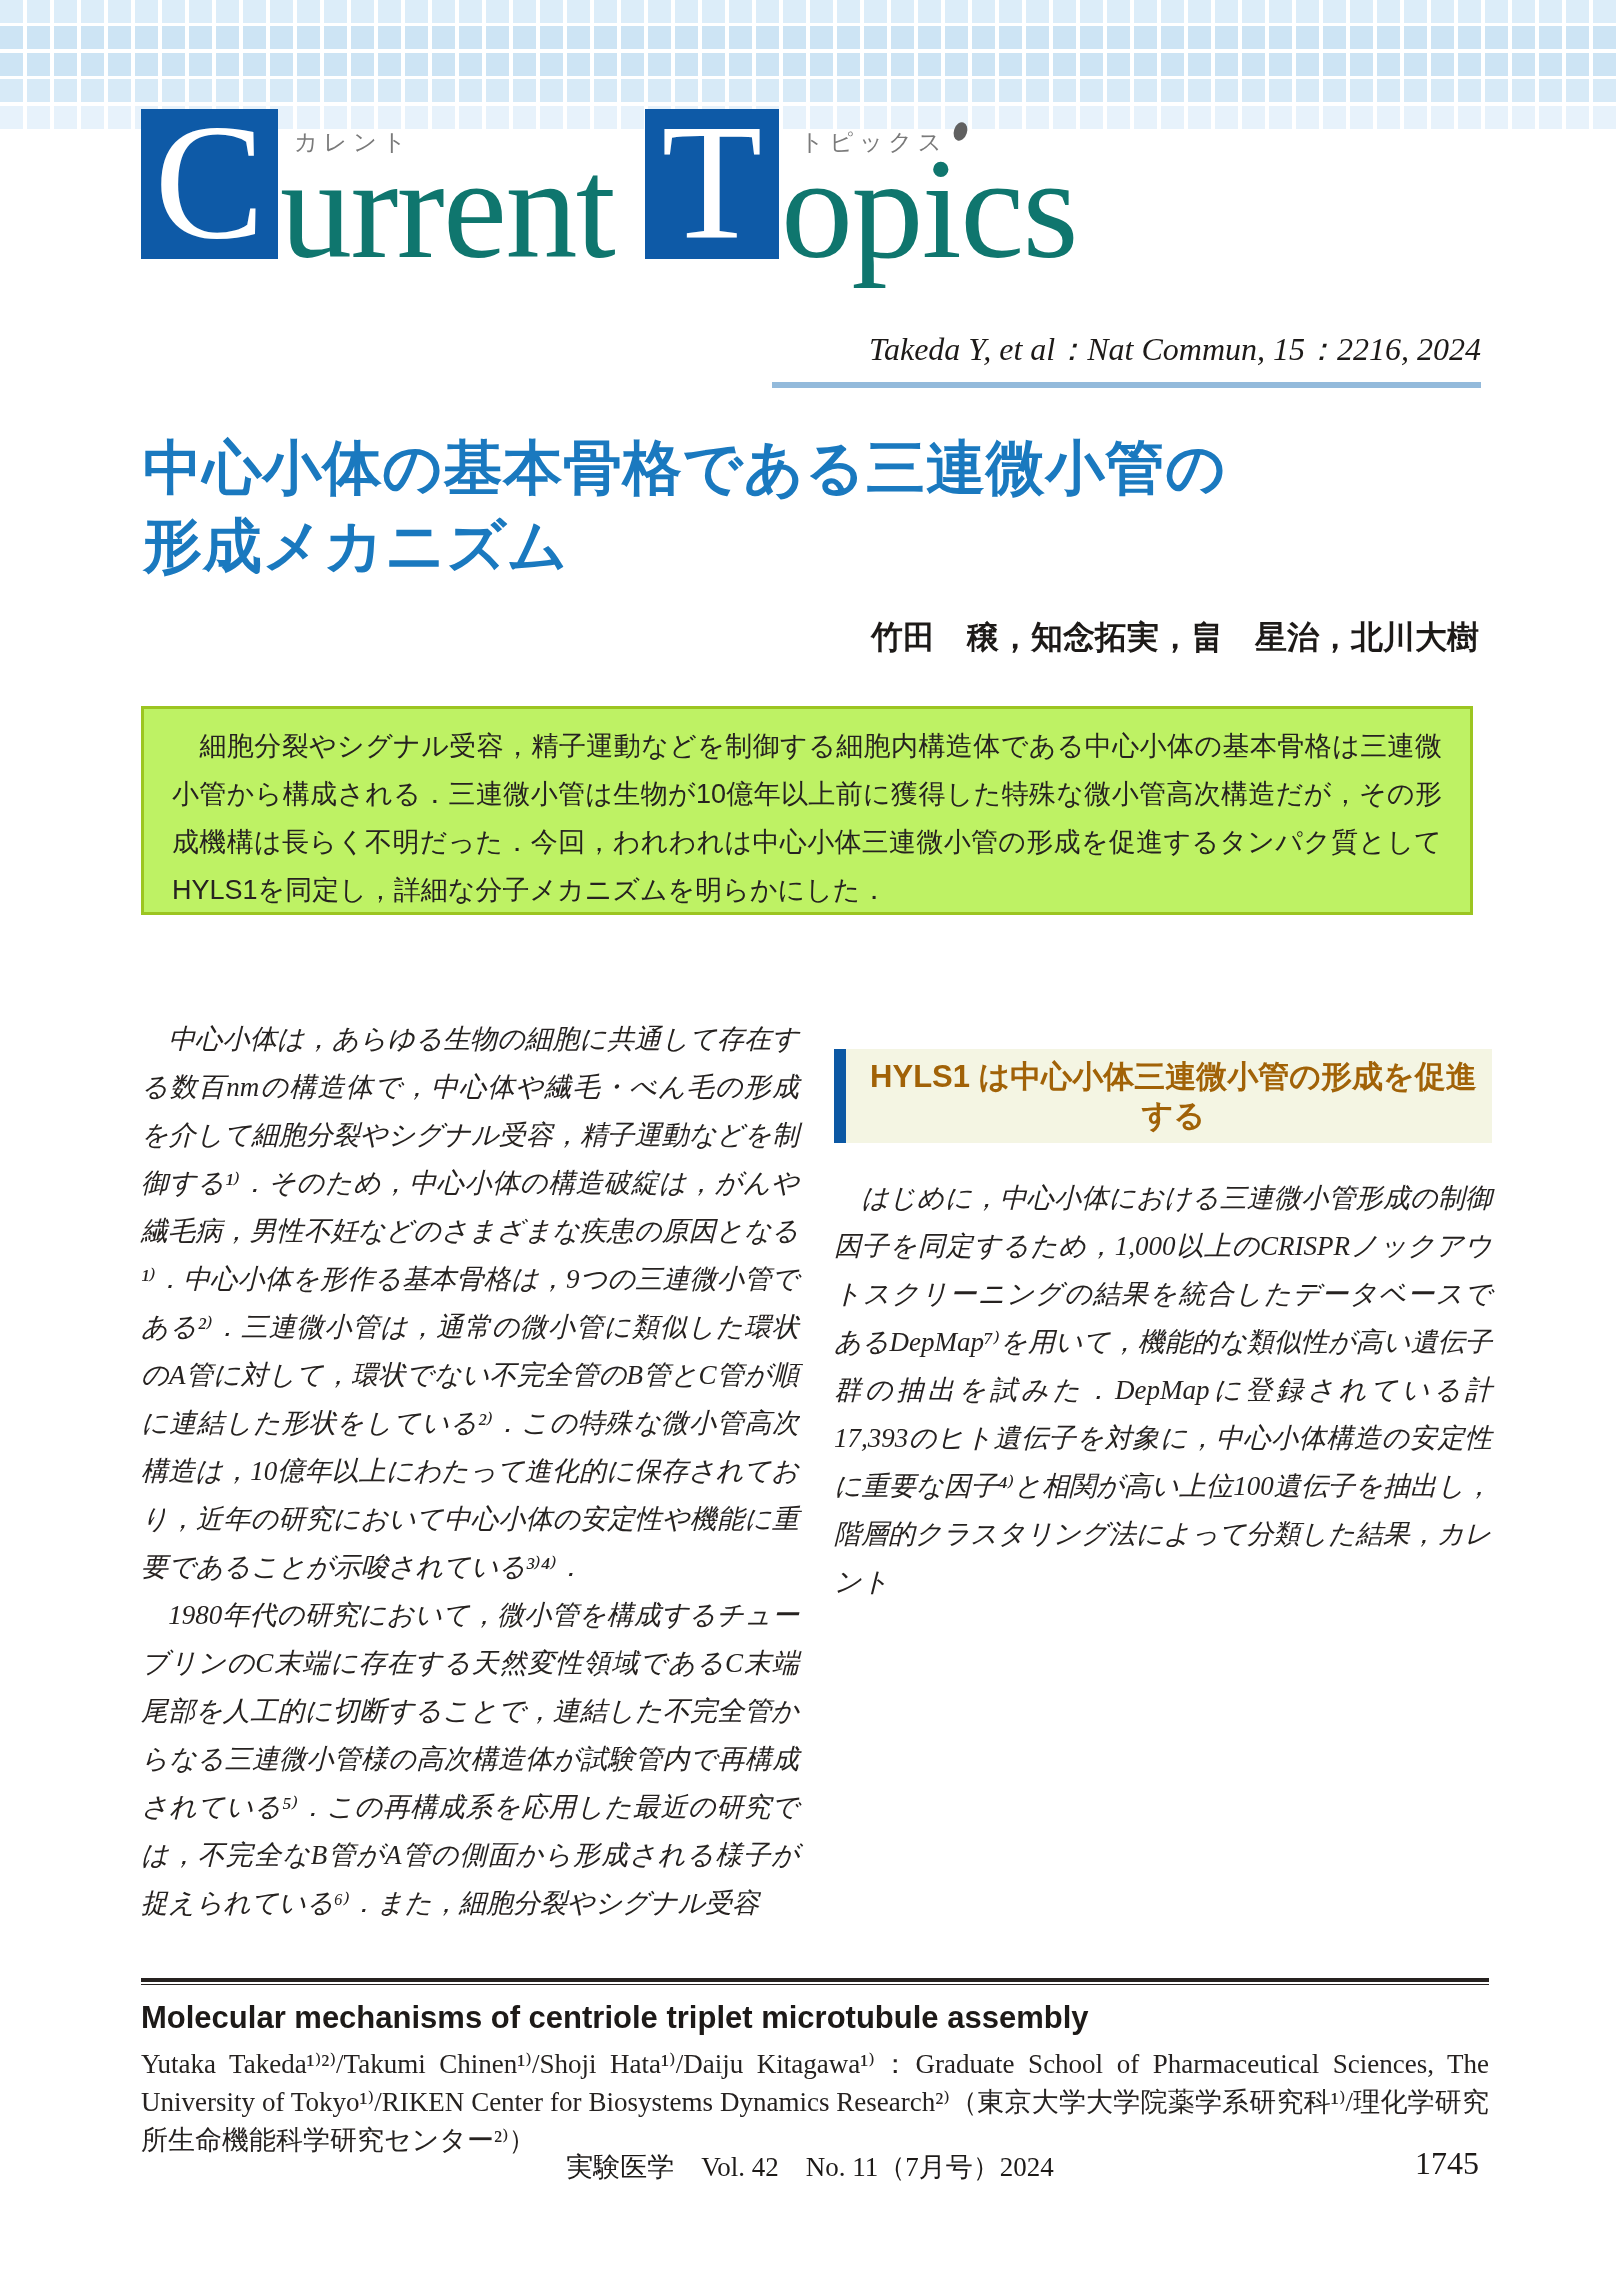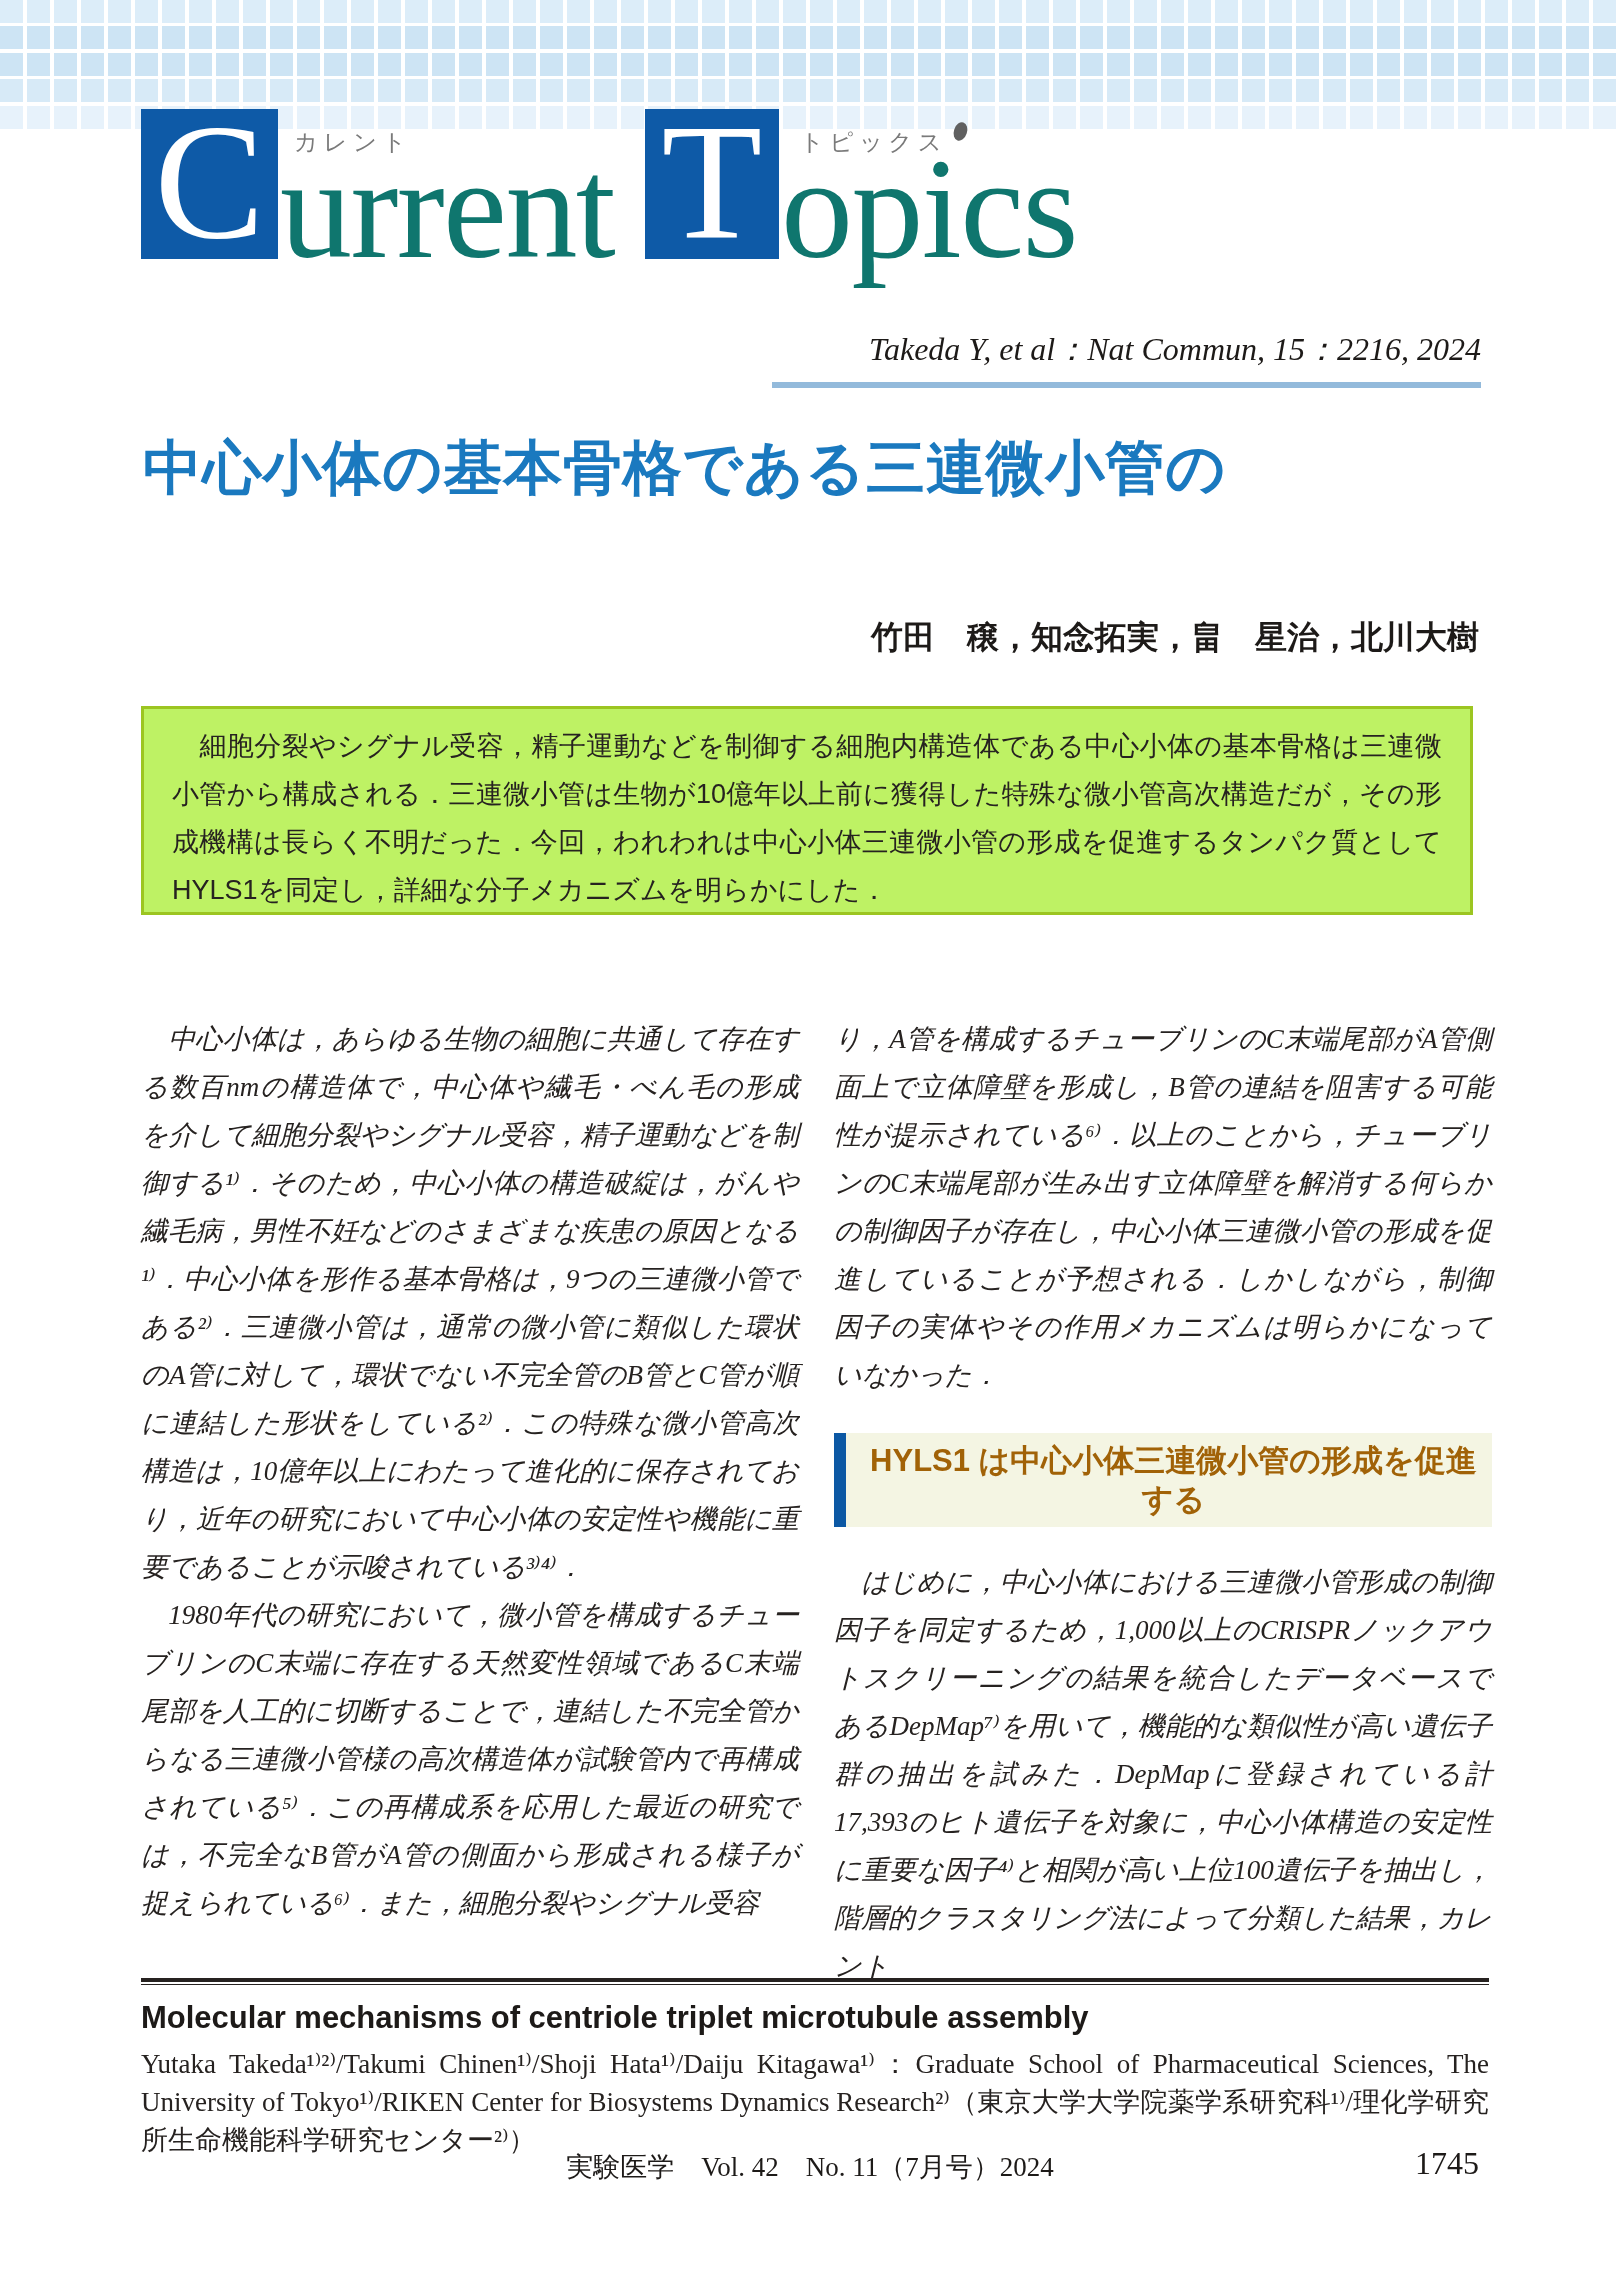--- a/index.html
+++ b/index.html
@@ -142,35 +142,35 @@
     <span class="logo-kana kana-topics">トピックス</span>
     <span class="logo-word word-opics">opics</span>
     <span class="logo-dot"></span>
   </div>
 
   <div class="citation">Takeda Y, et al：Nat Commun, 15：2216, 2024</div>
   <div class="citation-underline"></div>
 
   <div class="title">
     <div>中心小体の基本骨格である三連微小管の</div>
+    <div>形成メカニズム</div>
   </div>
 
   <div class="authors">竹田　穣，知念拓実，畠　星治，北川大樹</div>
 
   <div class="abstract-box">
     <div class="abstract-text">　細胞分裂やシグナル受容，精子運動などを制御する細胞内構造体である中心小体の基本骨格は三連微小管から構成される．三連微小管は生物が10億年以上前に獲得した特殊な微小管高次構造だが，その形成機構は長らく不明だった．今回，われわれは中心小体三連微小管の形成を促進するタンパク質としてHYLS1を同定し，詳細な分子メカニズムを明らかにした．</div>
   </div>
 
   <div class="col col-left">
     <p>　中心小体は，あらゆる生物の細胞に共通して存在する数百nmの構造体で，中心体や繊毛・べん毛の形成を介して細胞分裂やシグナル受容，精子運動などを制御する¹⁾．そのため，中心小体の構造破綻は，がんや繊毛病，男性不妊などのさまざまな疾患の原因となる¹⁾．中心小体を形作る基本骨格は，9つの三連微小管である²⁾．三連微小管は，通常の微小管に類似した環状のA管に対して，環状でない不完全管のB管とC管が順に連結した形状をしている²⁾．この特殊な微小管高次構造は，10億年以上にわたって進化的に保存されており，近年の研究において中心小体の安定性や機能に重要であることが示唆されている³⁾⁴⁾．</p>
     <p>　1980年代の研究において，微小管を構成するチューブリンのC末端に存在する天然変性領域であるC末端尾部を人工的に切断することで，連結した不完全管からなる三連微小管様の高次構造体が試験管内で再構成されている⁵⁾．この再構成系を応用した最近の研究では，不完全なB管がA管の側面から形成される様子が捉えられている⁶⁾．また，細胞分裂やシグナル受容</p>
   </div>
 
   <div class="col col-right">
-    <p>り，A管を構成するチューブリンのC末端尾部がA管側面上で立体障壁を形成し，B管の連結を阻害する可能性が提示されている⁶⁾．以上のことから，チューブリンのC末端尾部が生み出す立体障壁を解消する何らかの制御因子が存在し，中心小体三連微小管の形成を促進していることが予想される．しかしながら，制御因子の実体やその作用メカニズムは明らかになっていなかった．</p>
     <div class="section-heading">
       <div class="bar"></div>
       <div class="head-body">HYLS1 は中心小体三連微小管の形成を促進する</div>
     </div>
     <p class="after-heading">　はじめに，中心小体における三連微小管形成の制御因子を同定するため，1,000以上のCRISPRノックアウトスクリーニングの結果を統合したデータベースであるDepMap⁷⁾を用いて，機能的な類似性が高い遺伝子群の抽出を試みた．DepMapに登録されている計17,393のヒト遺伝子を対象に，中心小体構造の安定性に重要な因子⁴⁾と相関が高い上位100遺伝子を抽出し，階層的クラスタリング法によって分類した結果，カレント</p>
   </div>
 
   <div class="footer-rule"></div>
   <div class="footer-en-title">Molecular mechanisms of centriole triplet microtubule assembly</div>
   <div class="footer-affil">Yutaka Takeda¹⁾²⁾/Takumi Chinen¹⁾/Shoji Hata¹⁾/Daiju Kitagawa¹⁾：Graduate School of Pharmaceutical Sciences, The University of Tokyo¹⁾/RIKEN Center for Biosystems Dynamics Research²⁾（東京大学大学院薬学系研究科¹⁾/理化学研究所生命機能科学研究センター²⁾）</div>

